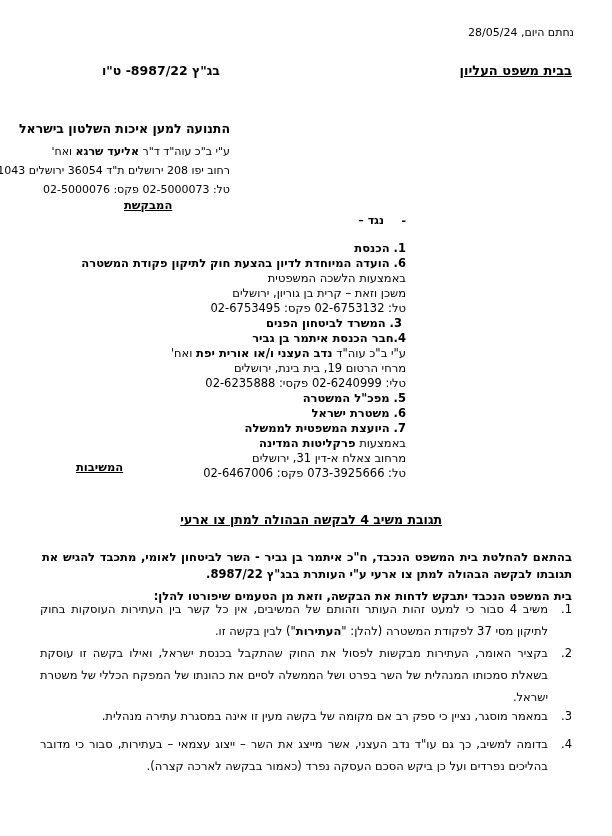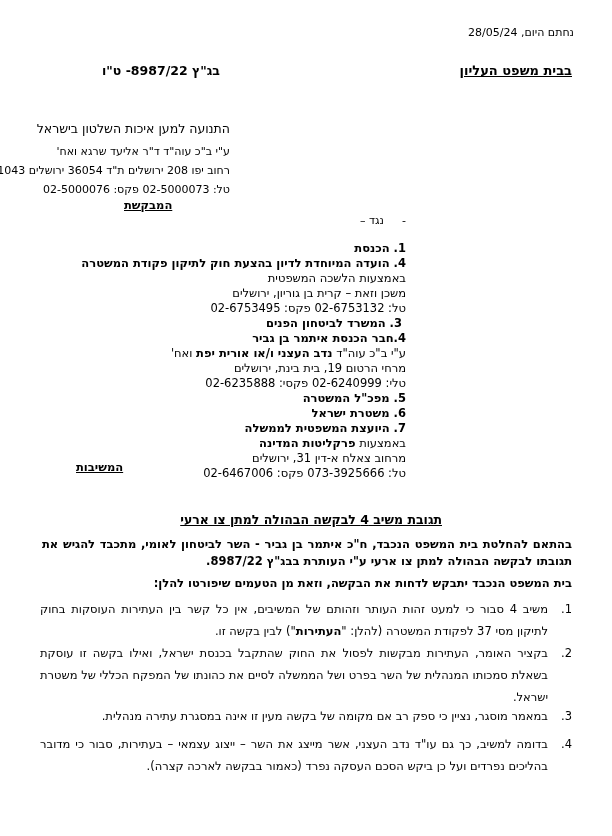--- a/index.html
+++ b/index.html
@@ -2,32 +2,32 @@
 <html lang="he" dir="rtl"><head>
 <meta charset="utf-8">
 <style>
   html, body { margin: 0; padding: 0; background: #ffffff; }
   body {
     width: 612px; height: 836px; position: relative; overflow: hidden;
     font-family: "DejaVu Sans", "Liberation Sans", sans-serif;
     color: #000; direction: rtl;
   }
   .abs { position: absolute; white-space: nowrap; }
-  .b { font-weight: normal; }
+  .b { font-weight: bold; }
 
   #date { top: 26px; right: 38px; font-size: 11px; }
   #court { top: 63px; right: 40px; font-size: 13px; font-weight: bold; text-decoration: underline; }
   #case { top: 63px; left: 102px; font-size: 12.5px; font-weight: bold; direction: rtl; }
 
   #petitioner-label { top: 198px; left: 76px; font-size: 11.5px; font-weight: bold; text-decoration: underline; margin-left: 48px; }
 
   .resp-line { position: absolute; white-space: nowrap; font-size: 11.5px; line-height: 15px; }
   .resp-line.b { font-weight: bold; }
 
-  .para { position: absolute; right: 40px; width: 530px; font-size: 11.5px; line-height: 16.5px; text-align: justify; white-space: normal; }
+  .para { position: absolute; right: 40px; width: 530px; font-size: 11.5px; line-height: 16.5px; text-align: justify; white-space: normal; margin-top: 13px; }
   .para.b { font-weight: bold; }
 
   .num-item { position: absolute; right: 40px; width: 532px; font-size: 11.5px; line-height: 22px; white-space: normal; }
   .num-item .n { position: absolute; right: 0; top: 0; }
   .num-item .t { margin-right: 24px; text-align: justify; display: block; }
   .bold-inline { font-weight: bold; }
 </style>
 </head>
 <body>
 
@@ -40,21 +40,21 @@
   <span>ע"י ב"כ עוה"ד ד"ר </span><span class="b">אליעד שרגא</span><span> ואח'</span>
 </div>
 <div class="abs" style="top:164px; right:382px; font-size:11px;">רחוב יפו 208 ירושלים ת"ד 36054 ירושלים 91043</div>
 <div class="abs" style="top:183px; right:382px; font-size:11px;">טל: 02-5000073 פקס: 02-5000076</div>
 <div id="petitioner-label" class="abs">המבקשת</div>
 
 <div class="abs b" style="top:214px; right:206px; font-size:11px;">-</div>
 <div class="abs b" style="top:214px; right:228px; font-size:11px;">נגד –</div>
 
 <div class="resp-line b" style="top:241px; right:206px;">1. הכנסת</div>
-<div class="resp-line b" style="top:256px; right:206px;">4. הועדה המיוחדת לדיון בהצעת חוק לתיקון פקודת המשטרה</div>
+<div class="resp-line b" style="top:256px; right:206px;">6. הועדה המיוחדת לדיון בהצעת חוק לתיקון פקודת המשטרה</div>
 <div class="resp-line" style="top:271px; right:206px;">באמצעות הלשכה המשפטית</div>
 <div class="resp-line" style="top:286px; right:206px;">משכן וזאת – קרית בן גוריון, ירושלים</div>
 <div class="resp-line" style="top:301px; right:206px;">טל: 02-6753132 פקס: 02-6753495</div>
 <div class="resp-line b" style="top:316px; right:210px;">3. המשרד לביטחון הפנים</div>
 <div class="resp-line b" style="top:331px; right:206px;">4.חבר הכנסת איתמר בן גביר</div>
 <div class="resp-line" style="top:346px; right:206px;">
   <span>ע"י ב"כ עוה"ד </span><span class="bold-inline">נדב העצני ו/או אורית יפת</span><span> ואח'</span>
 </div>
 <div class="resp-line" style="top:361px; right:206px;">מרחי הרטום 19, בית בינת, ירושלים</div>
 <div class="resp-line" style="top:376px; right:206px;">טלי: 02-6240999  פקסי: 02-6235888</div>

